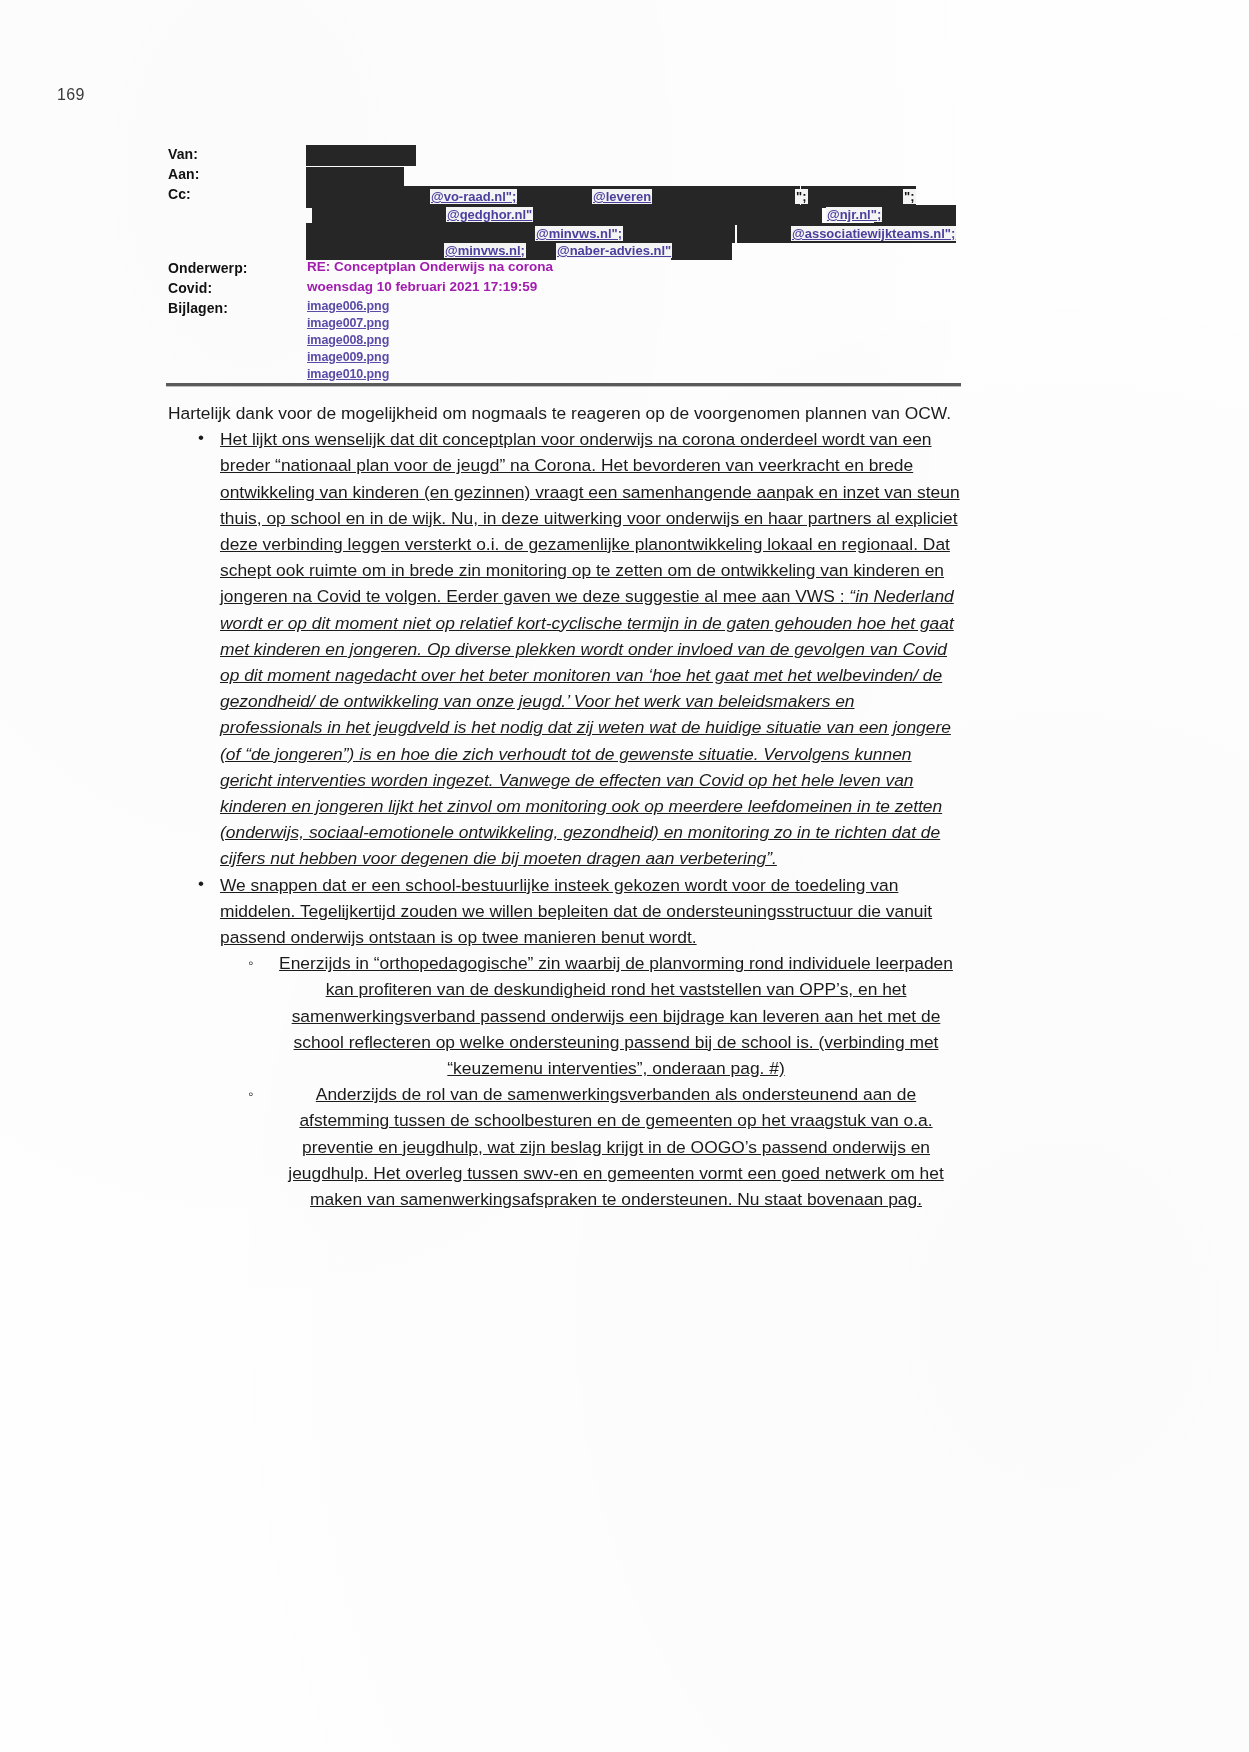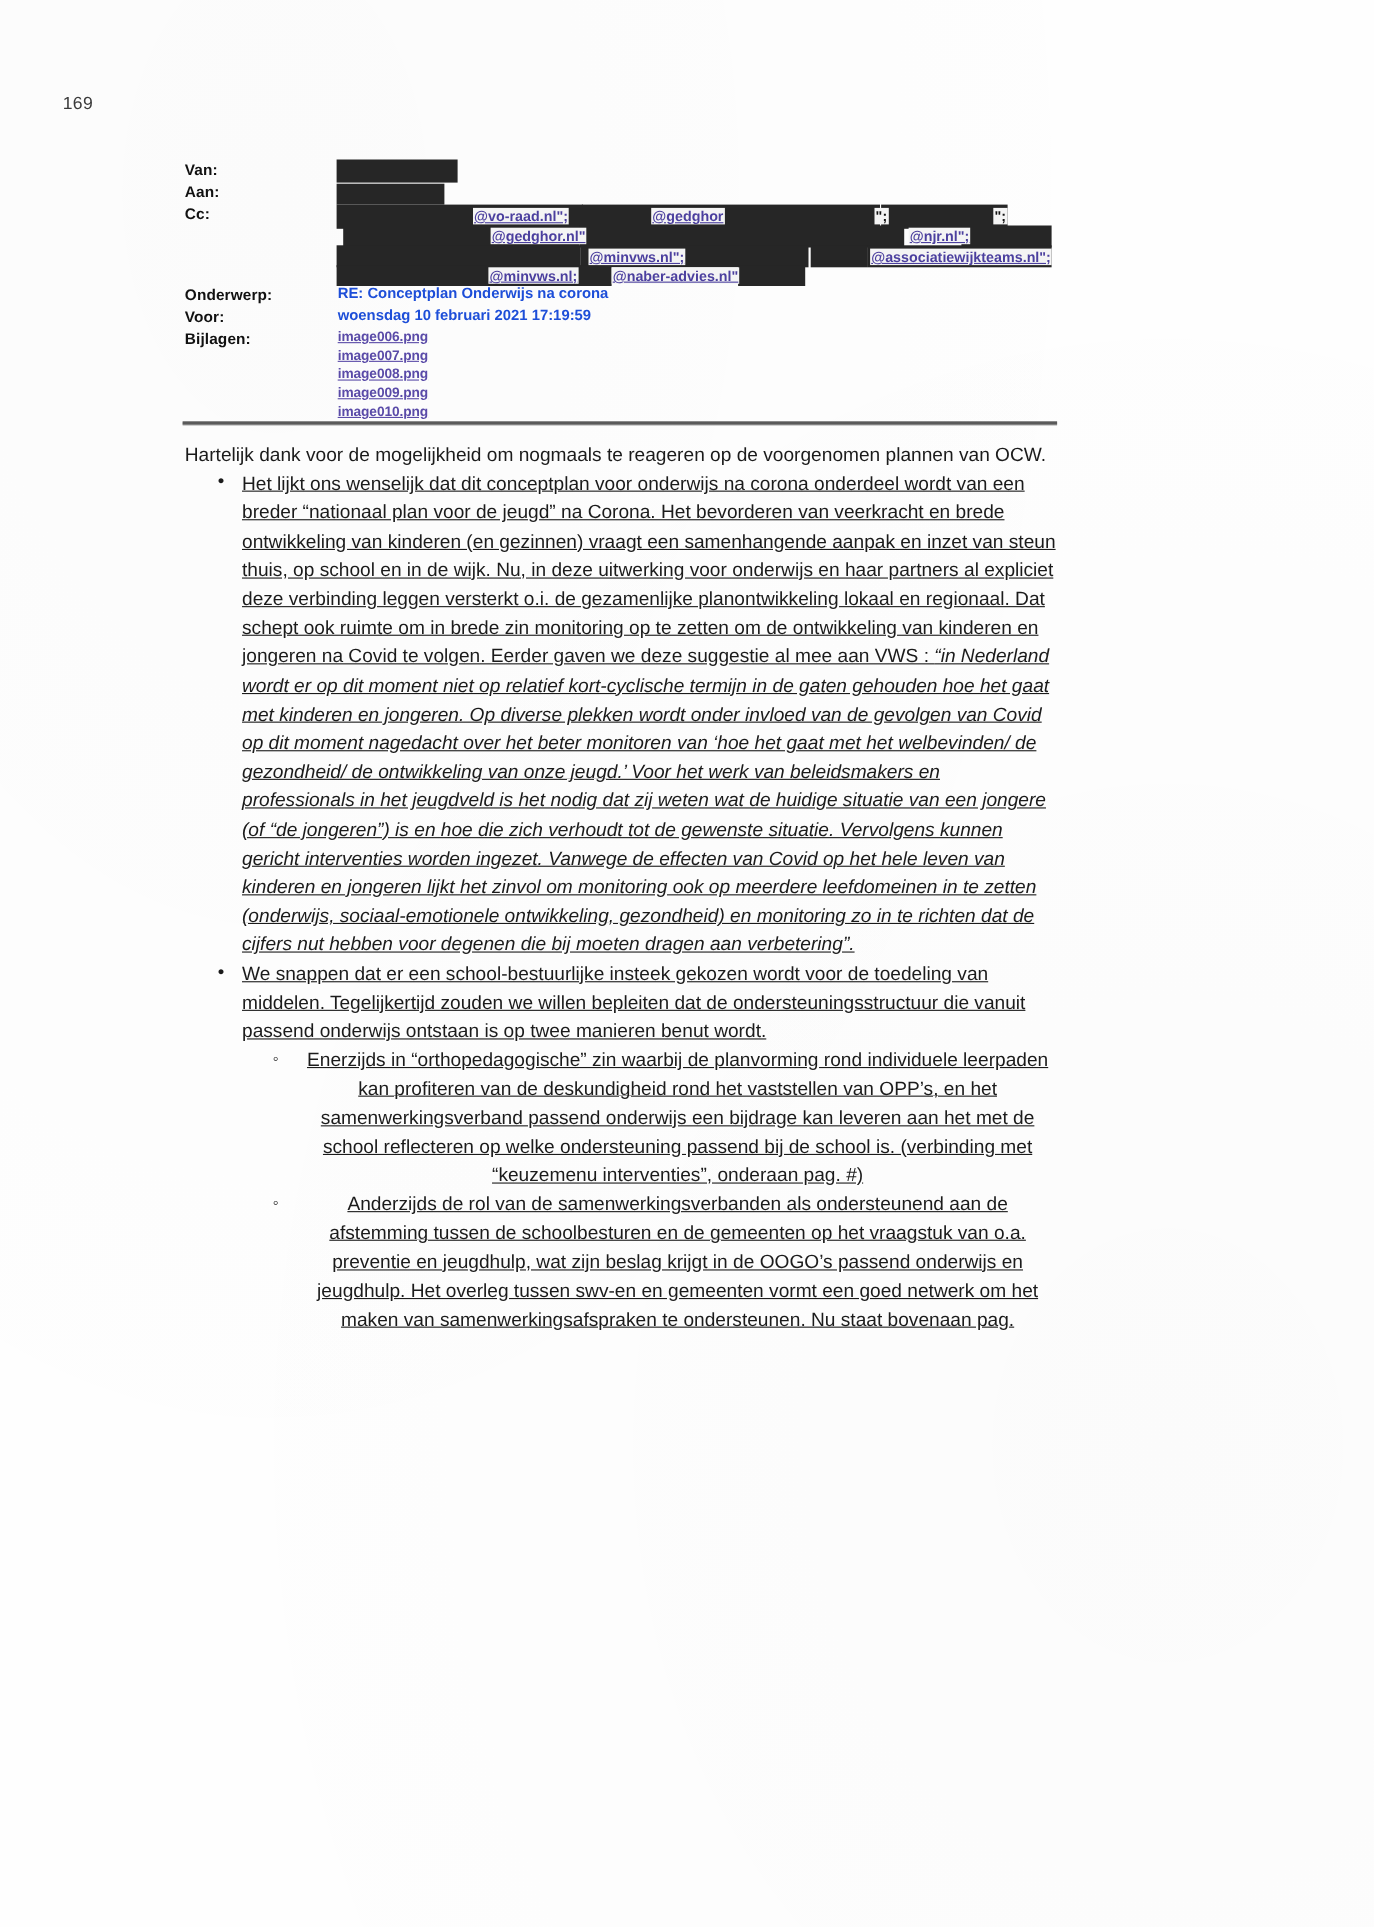--- a/index.html
+++ b/index.html
@@ -99,21 +99,21 @@
     font-size: 12.5px;
     font-weight: bold;
     letter-spacing: -0.1px;
   }
 
   .subject-line {
     position: absolute;
     left: 307px;
     font-size: 13.5px;
     font-weight: bold;
-    color: #1d4ed8;
+    color: #a21caf;
   }
 
   
   .rule {
     position: absolute;
     left: 166px;
     top: 383px;
     width: 795px;
     height: 3px;
     background: #5a5a5a;
@@ -220,39 +220,39 @@
   <div class="redact" style="left:528px; top:223px; width:207px; height:20px;"></div>
   <div class="redact" style="left:737px; top:223px; width:52px; height:20px;"></div>
   <div class="redact" style="left:789px; top:223px; width:167px; height:20px;"></div>
 
   <div class="redact" style="left:306px; top:241px; width:136px; height:19px;"></div>
   <div class="redact" style="left:441px; top:241px; width:90px; height:19px;"></div>
   <div class="redact" style="left:530px; top:241px; width:26px; height:19px;"></div>
   <div class="redact" style="left:671px; top:241px; width:61px; height:19px;"></div>
 
   <span class="mlink" style="left:430px; top:189px;">@vo-raad.nl";</span>
-  <span class="mlink" style="left:592px; top:189px;">@gedghor</span>
+  <span class="mlink" style="left:592px; top:189px;">@leveren</span>
   <span class="semi" style="left:795px; top:189px;">";</span>
   <span class="semi" style="left:903px; top:189px;">";</span>
 
   <span class="mlink" style="left:446px; top:207px;">@gedghor.nl"</span>
   <span class="mlink" style="left:826px; top:207px;">@njr.nl";</span>
 
   <span class="mlink" style="left:535px; top:226px;">@minvws.nl";</span>
   <span class="mlink" style="left:791px; top:226px;">@associatiewijkteams.nl";</span>
 
   <span class="mlink" style="left:444px; top:243px;">@minvws.nl;</span>
   <span class="mlink" style="left:556px; top:243px;">@naber-advies.nl"</span>
 
   <div class="mail-header" style="top:260px;">
     <div class="hdr-row" style="height:20px;">
       <span class="hdr-label">Onderwerp:</span>
     </div>
     <div class="hdr-row" style="height:20px;">
-      <span class="hdr-label">Voor:</span>
+      <span class="hdr-label">Covid:</span>
     </div>
     <div class="hdr-row" style="height:20px;">
       <span class="hdr-label">Bijlagen:</span>
     </div>
   </div>
 
   <span class="subject-line" style="top:259px;">RE: Conceptplan Onderwijs na corona</span>
   <span class="subject-line" style="top:279px;">woensdag 10 februari 2021 17:19:59</span>
 
   <span class="attach" style="top:299px;">image006.png</span>

